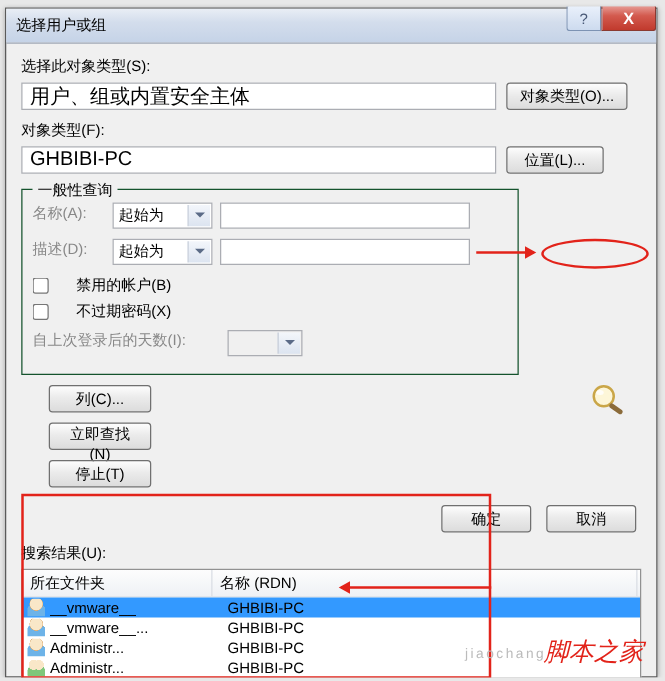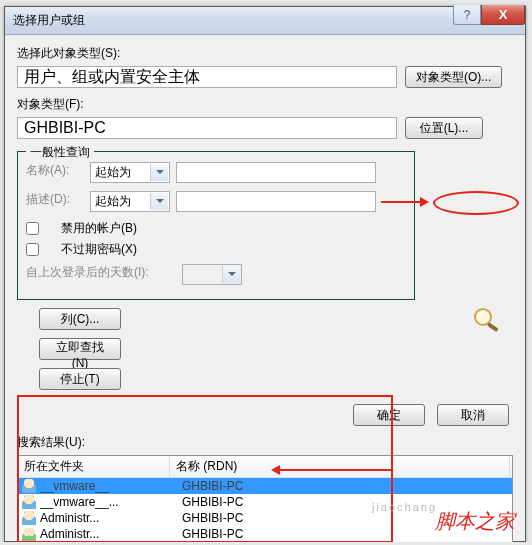--- a/index.html
+++ b/index.html
@@ -35,29 +35,29 @@
 .listview{border:1px solid #919191;background:#fff;height:168px;overflow:hidden;position:relative}
 .lvhead{display:flex;background:linear-gradient(#fdfdfd,#eef1f5);border-bottom:1px solid #d9dde3;height:22px;align-items:center}
 .lvcol{padding-left:6px;border-right:1px solid #d9dde3;height:100%;display:flex;align-items:center}
 .lvcol:first-child{width:152px}.lvcol:nth-child(2){width:340px}
 .lvrow{display:flex;align-items:center;height:16px;padding-left:4px}
 .lvrow .ic{width:14px;height:14px;margin-right:4px;flex-shrink:0;position:relative}
 .ic-user{background:radial-gradient(circle at 50% 30%,#f9e7c8 40%,#d9a96f 44%,transparent 46%),radial-gradient(circle at 50% 85%,#6db3e8 60%,transparent 62%)}
 .ic-grp{background:radial-gradient(circle at 35% 35%,#f9e7c8 30%,transparent 32%),radial-gradient(circle at 65% 35%,#f9e7c8 30%,transparent 32%),radial-gradient(circle at 50% 80%,#7fc77a 55%,transparent 57%)}
 .lvrow span{white-space:nowrap;overflow:hidden}
 .lvrow .c1{width:142px}.lvrow .c2{width:200px}
-.lvrow.sel{background:#3399ff;color:#404040}
+.lvrow.sel{background:#3399ff;color:#000000}
 .redbox{position:absolute;border:2px solid #e2231a;pointer-events:none}
 .arrow-r{position:absolute;width:46px;height:2px;background:#e2231a}
 .arrow-r::after{content:"";position:absolute;right:-2px;top:-4px;border-left:9px solid #e2231a;border-top:5px solid transparent;border-bottom:5px solid transparent}
 .arrow-l{position:absolute;width:120px;height:2px;background:#e2231a}
 .arrow-l::before{content:"";position:absolute;left:-2px;top:-4px;border-right:9px solid #e2231a;border-top:5px solid transparent;border-bottom:5px solid transparent}
 .circ{position:absolute;border:2px solid #e2231a;border-radius:50%;pointer-events:none}
 .watermark{position:absolute;right:10px;bottom:6px;color:#e2231a;font-family:"STKaiti","KaiTi",serif;font-size:20px;font-style:italic}
-.watermark2{position:absolute;right:88px;bottom:28px;color:#bbb;font-size:11px;letter-spacing:2px}
+.watermark2{position:absolute;right:88px;bottom:12px;color:#bbb;font-size:11px;letter-spacing:2px}
 </style>
 </head>
 <body>
 
 <div class="window">
   <div class="titlebar">
     <span class="title">选择用户或组</span>
     <div class="tbtn-group">
       <div class="tbtn help">?</div>
       <div class="tbtn close">X</div>

